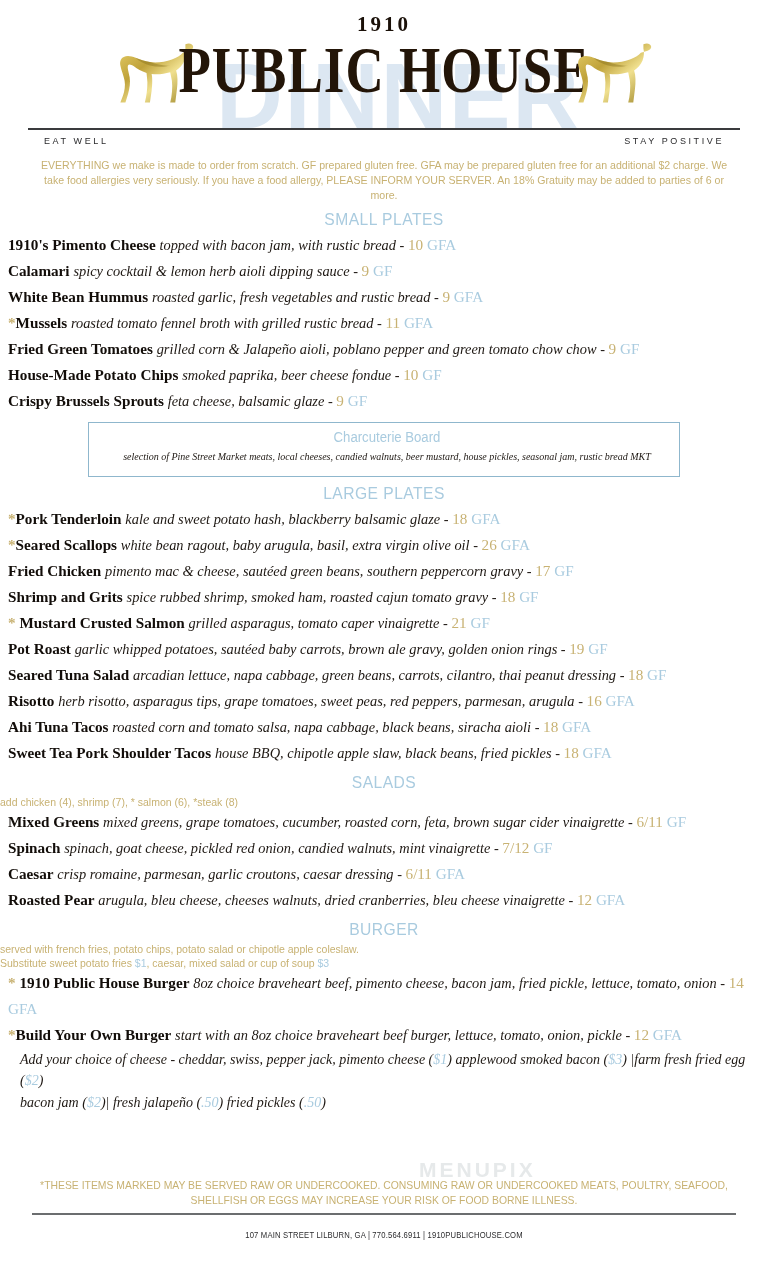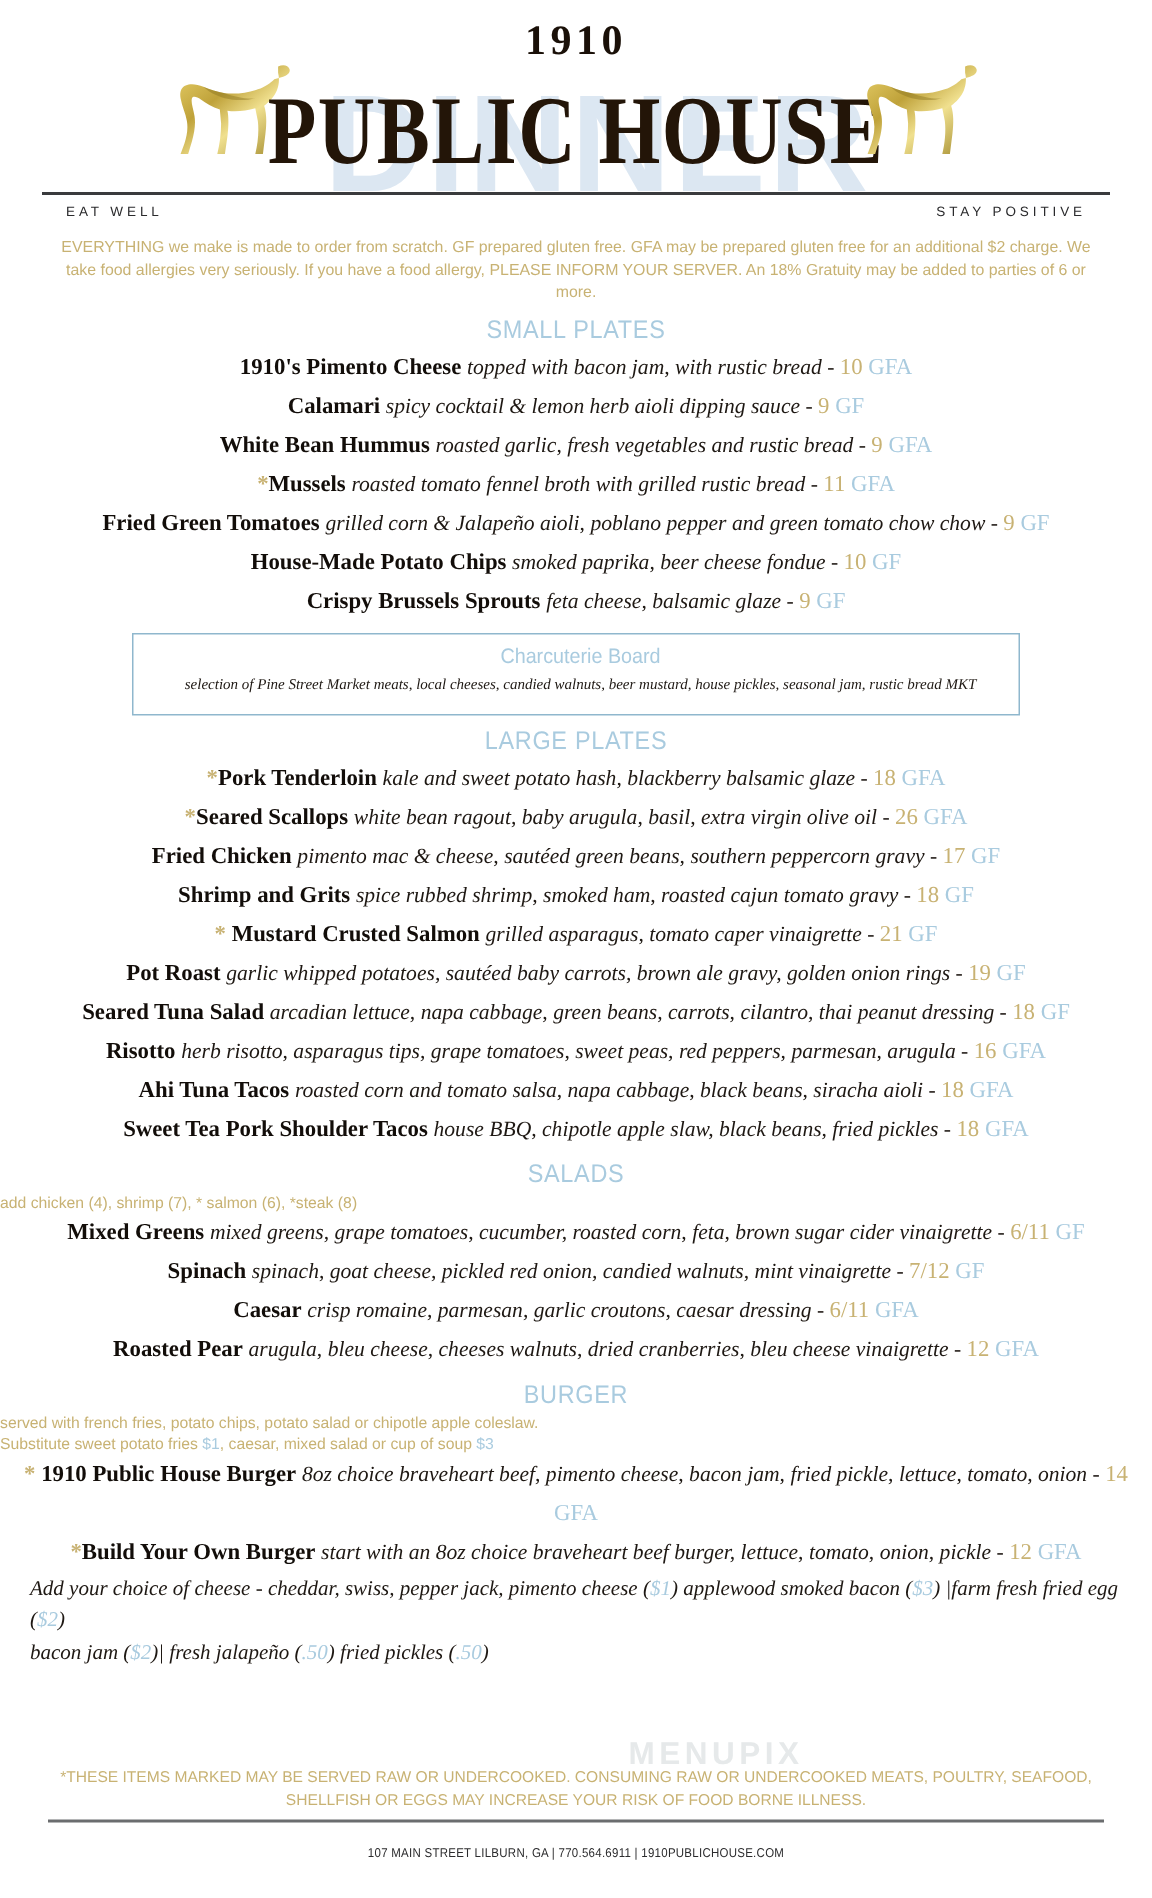--- a/index.html
+++ b/index.html
@@ -71,25 +71,25 @@
     height: 104px;
   }
   .logo-center {
     position: absolute;
     left: 0; right: 0; top: 0;
     text-align: center;
   }
   .logo-year {
     font-family: "Liberation Serif", serif;
     font-weight: bold;
-    font-size: 28px;
+    font-size: 21px;
     letter-spacing: 3px;
     color: #1a1008;
     line-height: 1;
-    margin-bottom: 14px;
+    margin-bottom: 3px;
   }
   .logo-name {
     font-family: "Liberation Serif", serif;
     font-weight: bold;
     font-size: 53px;
     letter-spacing: 1px;
     color: #231508;
     line-height: 1;
     transform: scaleY(1.22);
     transform-origin: top center;
@@ -144,21 +144,21 @@
     text-align: left;
     font-family: "Liberation Sans", sans-serif;
     font-size: 10.5px;
     line-height: 14px;
     color: #c8b273;
   }
   .section-sub .blue { color: #a9cbdf; }
 
   .items { margin: 0; padding: 0; }
   .item {
-    text-align: center;
+    text-align: left;
     line-height: 26px;
     font-size: 15.2px;
     white-space: normal;
     padding: 0 8px;
   }
   .item .name {
     font-weight: bold;
     font-family: "Liberation Serif", serif;
     color: #120d09;
   }

